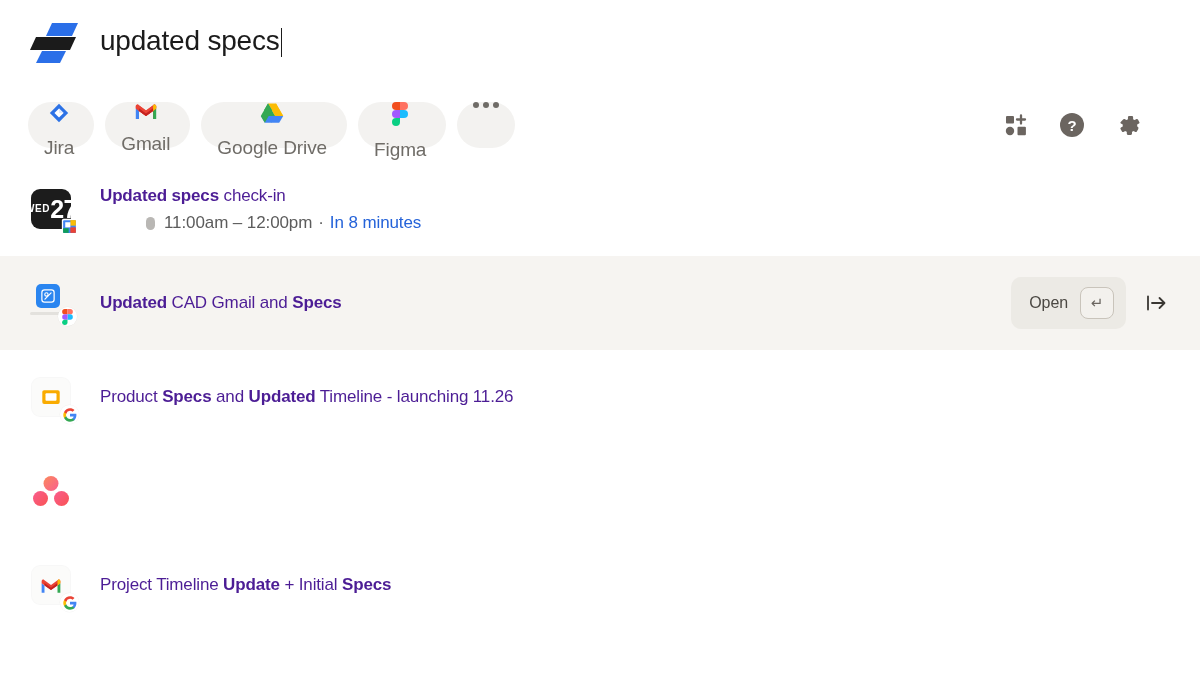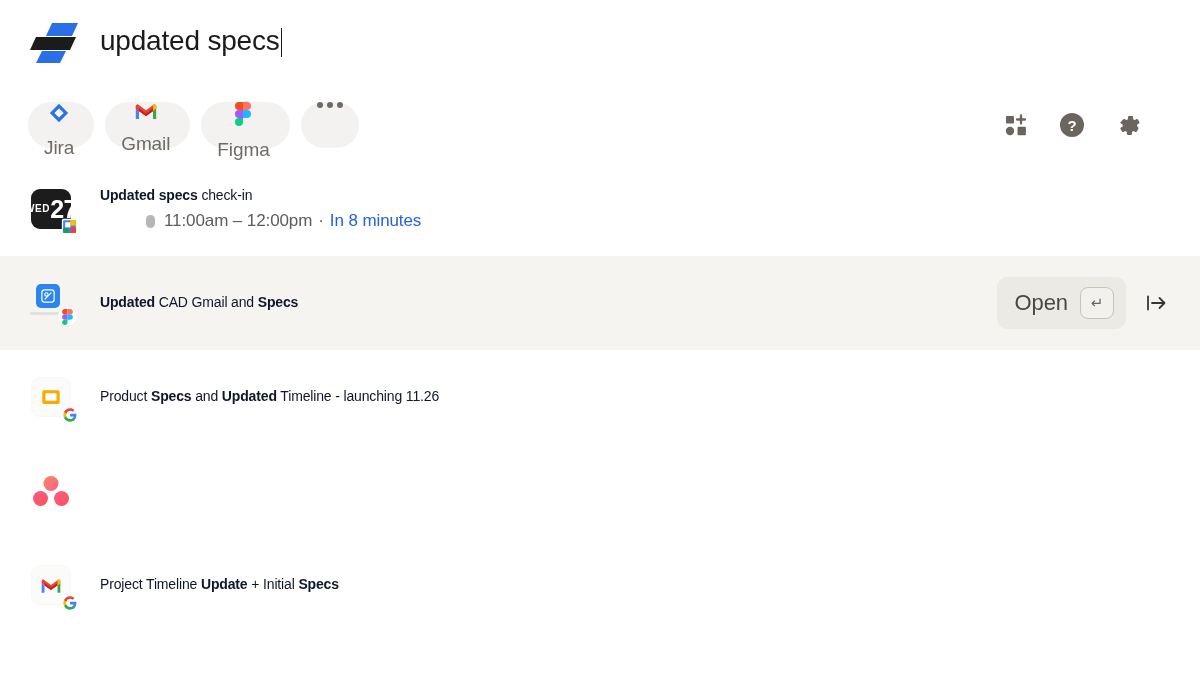--- a/index.html
+++ b/index.html
@@ -65,21 +65,21 @@
     padding: 0 28px 0 28px;
     height: 94px; position: relative;
   }
   .row.highlight { background: #f6f4f1; }
   .row-icon {
     width: 46px; flex: 0 0 46px; height: 46px;
     position: relative; display:flex; align-items:center; justify-content:center;
   }
   .row-body { margin-left: 26px; flex: 1; min-width: 0; }
   .row-title {
-    font-size: 14px; color: #0f172a; letter-spacing: -0.15px;
+    font-size: 17px; color: #4c1d95; letter-spacing: -0.15px;
     line-height: 1.25; white-space: nowrap;
   }
   .row-title b { font-weight: 700; }
   .row-sub {
     display: flex; align-items: center; gap: 0;
     margin-top: 7px; font-size: 17px; color: #5c5c5c;
     letter-spacing: -0.1px;
     padding-left: 46px;
   }
   .dot-ind {
@@ -90,21 +90,21 @@
   .sub-link { color: #2563d9; margin-left: 0; }
   .sub-sep { margin: 0 6px; color:#5c5c5c; }
 
   
   .row-actions { display: flex; align-items: center; gap: 14px; }
   .open-btn {
     display: flex; align-items: center; gap: 12px;
     background: #eceae5; border-radius: 10px;
     padding: 10px 12px 10px 18px; cursor: pointer;
   }
-  .open-label { font-size: 22px; color: #4b4843; letter-spacing:-0.1px; }
+  .open-label { font-size: 16px; color: #4b4843; letter-spacing:-0.1px; }
   .keycap {
     width: 34px; height: 32px; border-radius: 8px;
     border: 1.5px solid #c9c4bb; background: #f3f1ed;
     display:flex; align-items:center; justify-content:center;
     font-size: 15px; color: #6b6660;
   }
   .tab-arrow { padding: 0 4px; cursor:pointer; display:flex; align-items:center; }
 
   
   .badge {
@@ -193,20 +193,32 @@
             <path d="M4.9 8.9v-2.6L12 11.4l7.1-5.1v2.6L12 14z" fill="#c5221f"></path>
             <path d="M1.8 4.3c0-1.4 1.6-2.2 2.7-1.4l.4.3v3.9L1.8 6.6z" fill="#ffffff" opacity="0"></path>
             <path d="M22.2 4.3v2.3l-3.1 2.3V3.2l.4-.3c1.1-.8 2.7 0 2.7 1.4z" fill="#fbbc04"></path>
           </g>
         </svg>
       </span>
       <span class="plabel">Gmail</span>
     </div>
 
 
+    <div class="pill">
+      <span>
+        <svg width="24" height="22" viewBox="0 0 24 22" aria-hidden="true">
+          <polygon points="8,1.5 16,1.5 23.2,14 15.2,14" fill="#fbbc04"></polygon>
+          <polygon points="8,1.5 15.2,14 11.2,20.8 4,8.3" fill="#34a853" transform="translate(0,0)"></polygon>
+          <polygon points="0.8,14 23.2,14 19.2,20.8 4.8,20.8" fill="#4285f4"></polygon>
+          <polygon points="8,1.5 0.8,14 4.8,20.8 12,8.3" fill="#34a853"></polygon>
+          <polygon points="16,1.5 23.2,14 15.2,14 12,8.3" fill="#fbbc04"></polygon>
+        </svg>
+      </span>
+      <span class="plabel">Google Drive</span>
+    </div>
 
     <div class="pill">
       <span>
         <svg width="16" height="24" viewBox="0 0 16 24" aria-hidden="true">
           <path d="M4 0h4v8H4a4 4 0 010-8z" fill="#f24e1e"></path>
           <path d="M8 0h4a4 4 0 010 8H8z" fill="#ff7262"></path>
           <path d="M8 8h4a4 4 0 110 8H8z" fill="#1abcfe"></path>
           <path d="M4 8h4v8H4a4 4 0 010-8z" fill="#a259ff"></path>
           <path d="M4 16h4v4a4 4 0 11-4-4z" fill="#0acf83"></path>
         </svg>

